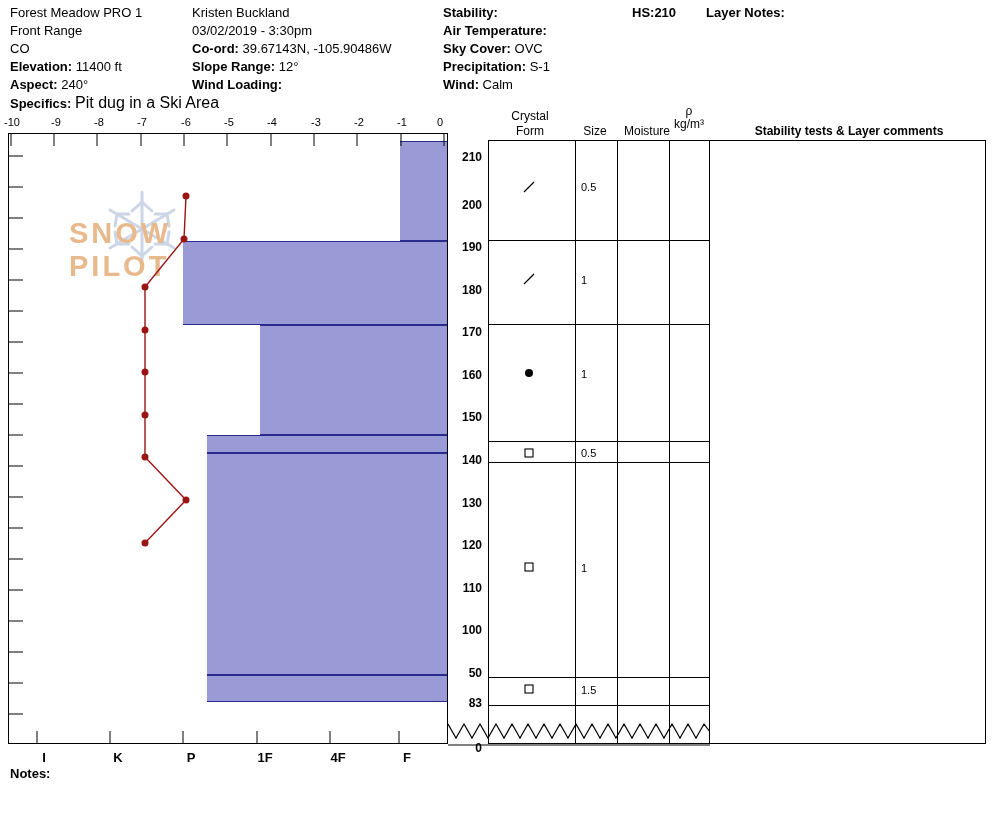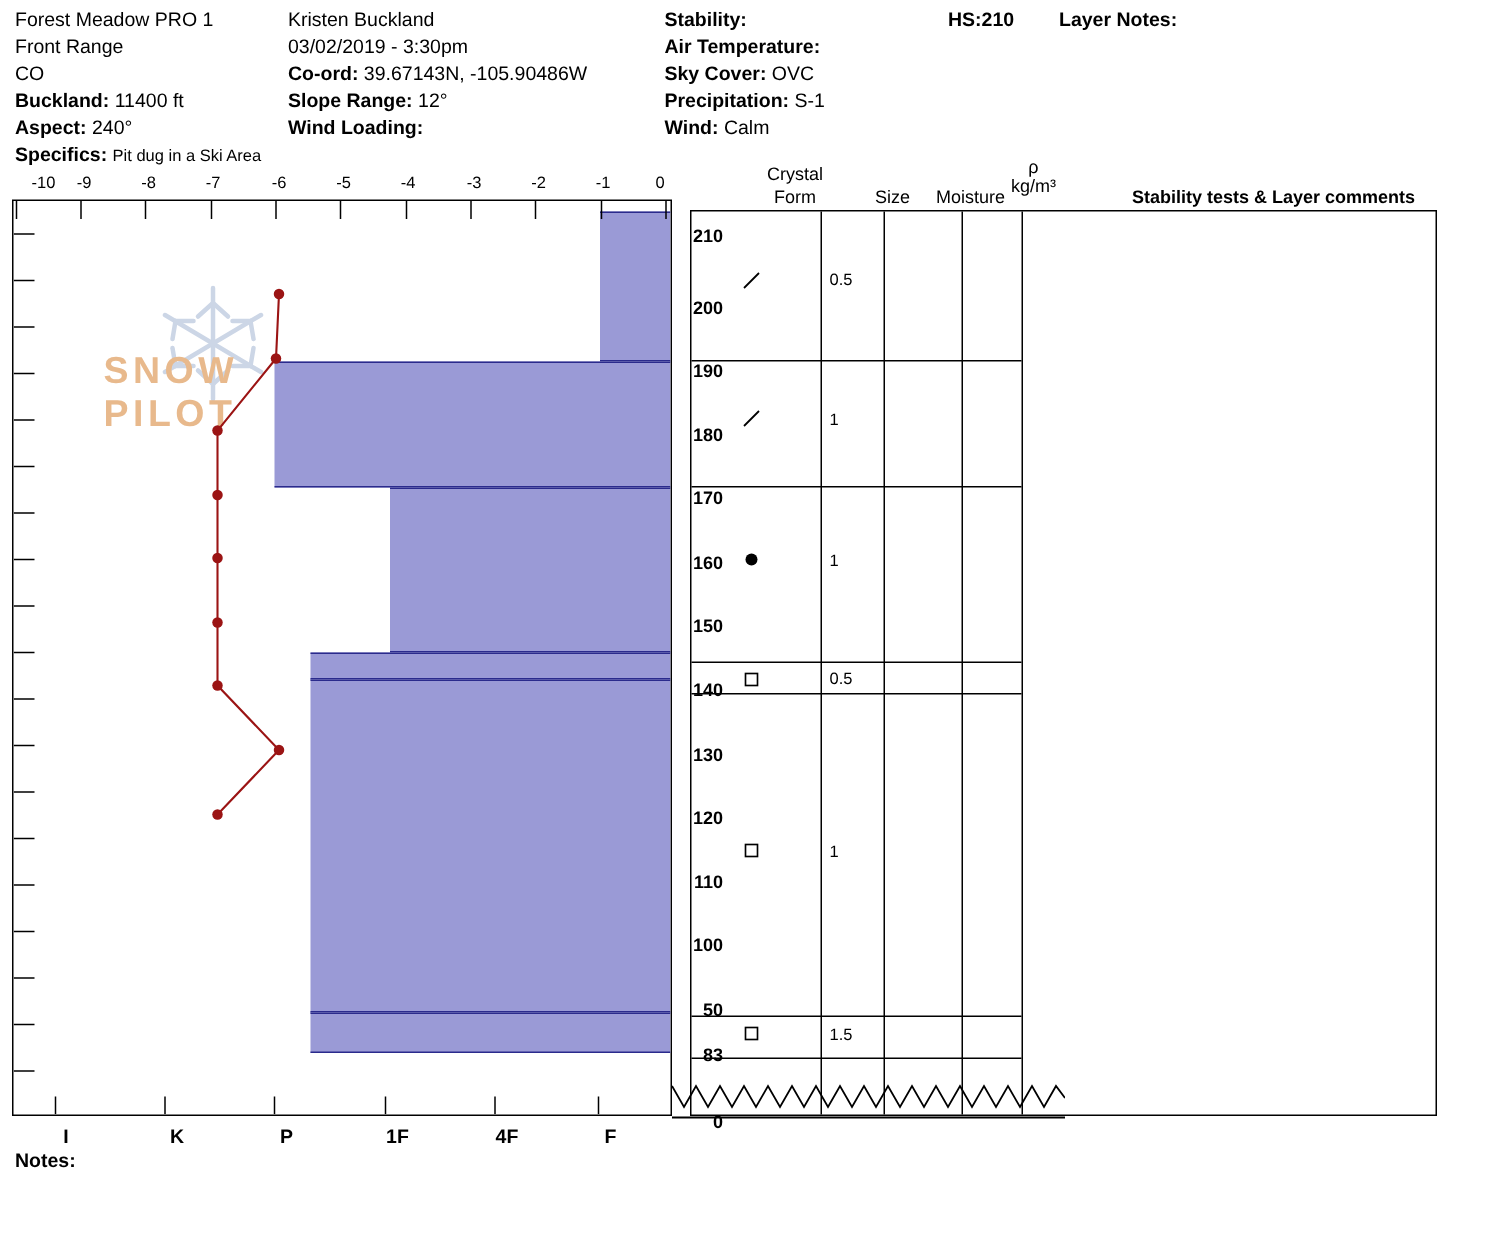--- a/index.html
+++ b/index.html
@@ -33,21 +33,21 @@
   .hcol {
     position: absolute;
     top: 4px;
   }
   .hline {
     line-height: 18px;
     white-space: nowrap;
   }
   .hlabel { font-weight: bold; }
   .hval { font-weight: normal; }
-  .small { font-size: 11px; }
+  .small { font-size: 16px; }
 
   #hcol1 { left: 10px; width: 180px; }
   #hcol2 { left: 192px; width: 250px; }
   #hcol3 { left: 443px; width: 170px; }
   #hcol4 { left: 616px; width: 90px; margin-left: 16px; }
   #hcol5 { left: 706px; width: 280px; }
 
   
   .temp-axis {
     position: absolute;
@@ -91,26 +91,25 @@
     left: 38px;
     top: 50px;
     width: 190px;
     height: 90px;
     pointer-events: none;
   }
   .wm-text {
     position: absolute;
     left: 22px;
     top: 33px;
-    font-size: 25px;
+    font-size: 29px;
     font-weight: bold;
     letter-spacing: 3px;
     color: #e8b98c;
     font-family: "Liberation Sans", sans-serif;
-    margin-top: 16px;
   }
 
   
   .temp-svg {
     position: absolute;
     left: 0;
     top: 0;
   }
 
   
@@ -156,21 +155,21 @@
   #gh-form { left: 488px; width: 84px; top: 118px;}
   #gh-crystal { left: 488px; width: 84px; top: 110px;}
   #gh-size { left: 574px; width: 42px; top: 118px;}
   #gh-moisture { left: 616px; width: 62px; top: 125px;}
   #gh-rho { left: 668px; width: 42px; top: 105px;}
   #gh-rho2 { left: 668px; width: 42px; top: 118px;}
   #gh-stab { left: 712px; width: 274px; top: 125px; font-weight: bold;}
 
   .table-box {
     position: absolute;
-    left: 460px;
+    left: 488px;
     top: 140px;
     width: 498px;
     height: 604px;
     border: 1px solid #000;
     box-sizing: border-box;
   }
   .tcol-line {
     position: absolute;
     top: 0;
     width: 1px;
@@ -217,21 +216,21 @@
 
 <div class="root">
 
   <div class="header">
 
     <div class="hcol" id="hcol1">
       <div class="hline">Forest Meadow PRO 1</div>
       <div class="hline">Front Range</div>
       <div class="hline">CO</div>
       <div class="hline">
-        <span class="hlabel">Buckland:</span>
+        <span class="hlabel">Elevation:</span>
         <span class="hval">11400 ft</span>
       </div>
       <div class="hline">
         <span class="hlabel">Aspect:</span>
         <span class="hval">240°</span>
       </div>
       <div class="hline">
         <span class="hlabel">Specifics:</span>
         <span class="hval small">Pit dug in a Ski Area</span>
       </div>
@@ -282,21 +281,21 @@
         <span class="hlabel">HS:</span><span class="hlabel">210</span>
       </div>
     </div>
 
     <div class="hcol" id="hcol5">
       <div class="hline hlabel">Layer Notes:</div>
     </div>
   </div>
 
   <div class="temp-axis">
-    <span style="left:17px;">-10</span>
+    <span style="left:0px;">-10</span>
     <span style="left:44px;">-9</span>
     <span style="left:87px;">-8</span>
     <span style="left:130px;">-7</span>
     <span style="left:174px;">-6</span>
     <span style="left:217px;">-5</span>
     <span style="left:260px;">-4</span>
     <span style="left:304px;">-3</span>
     <span style="left:347px;">-2</span>
     <span style="left:390px;">-1</span>
     <span style="left:428px;">0</span>

